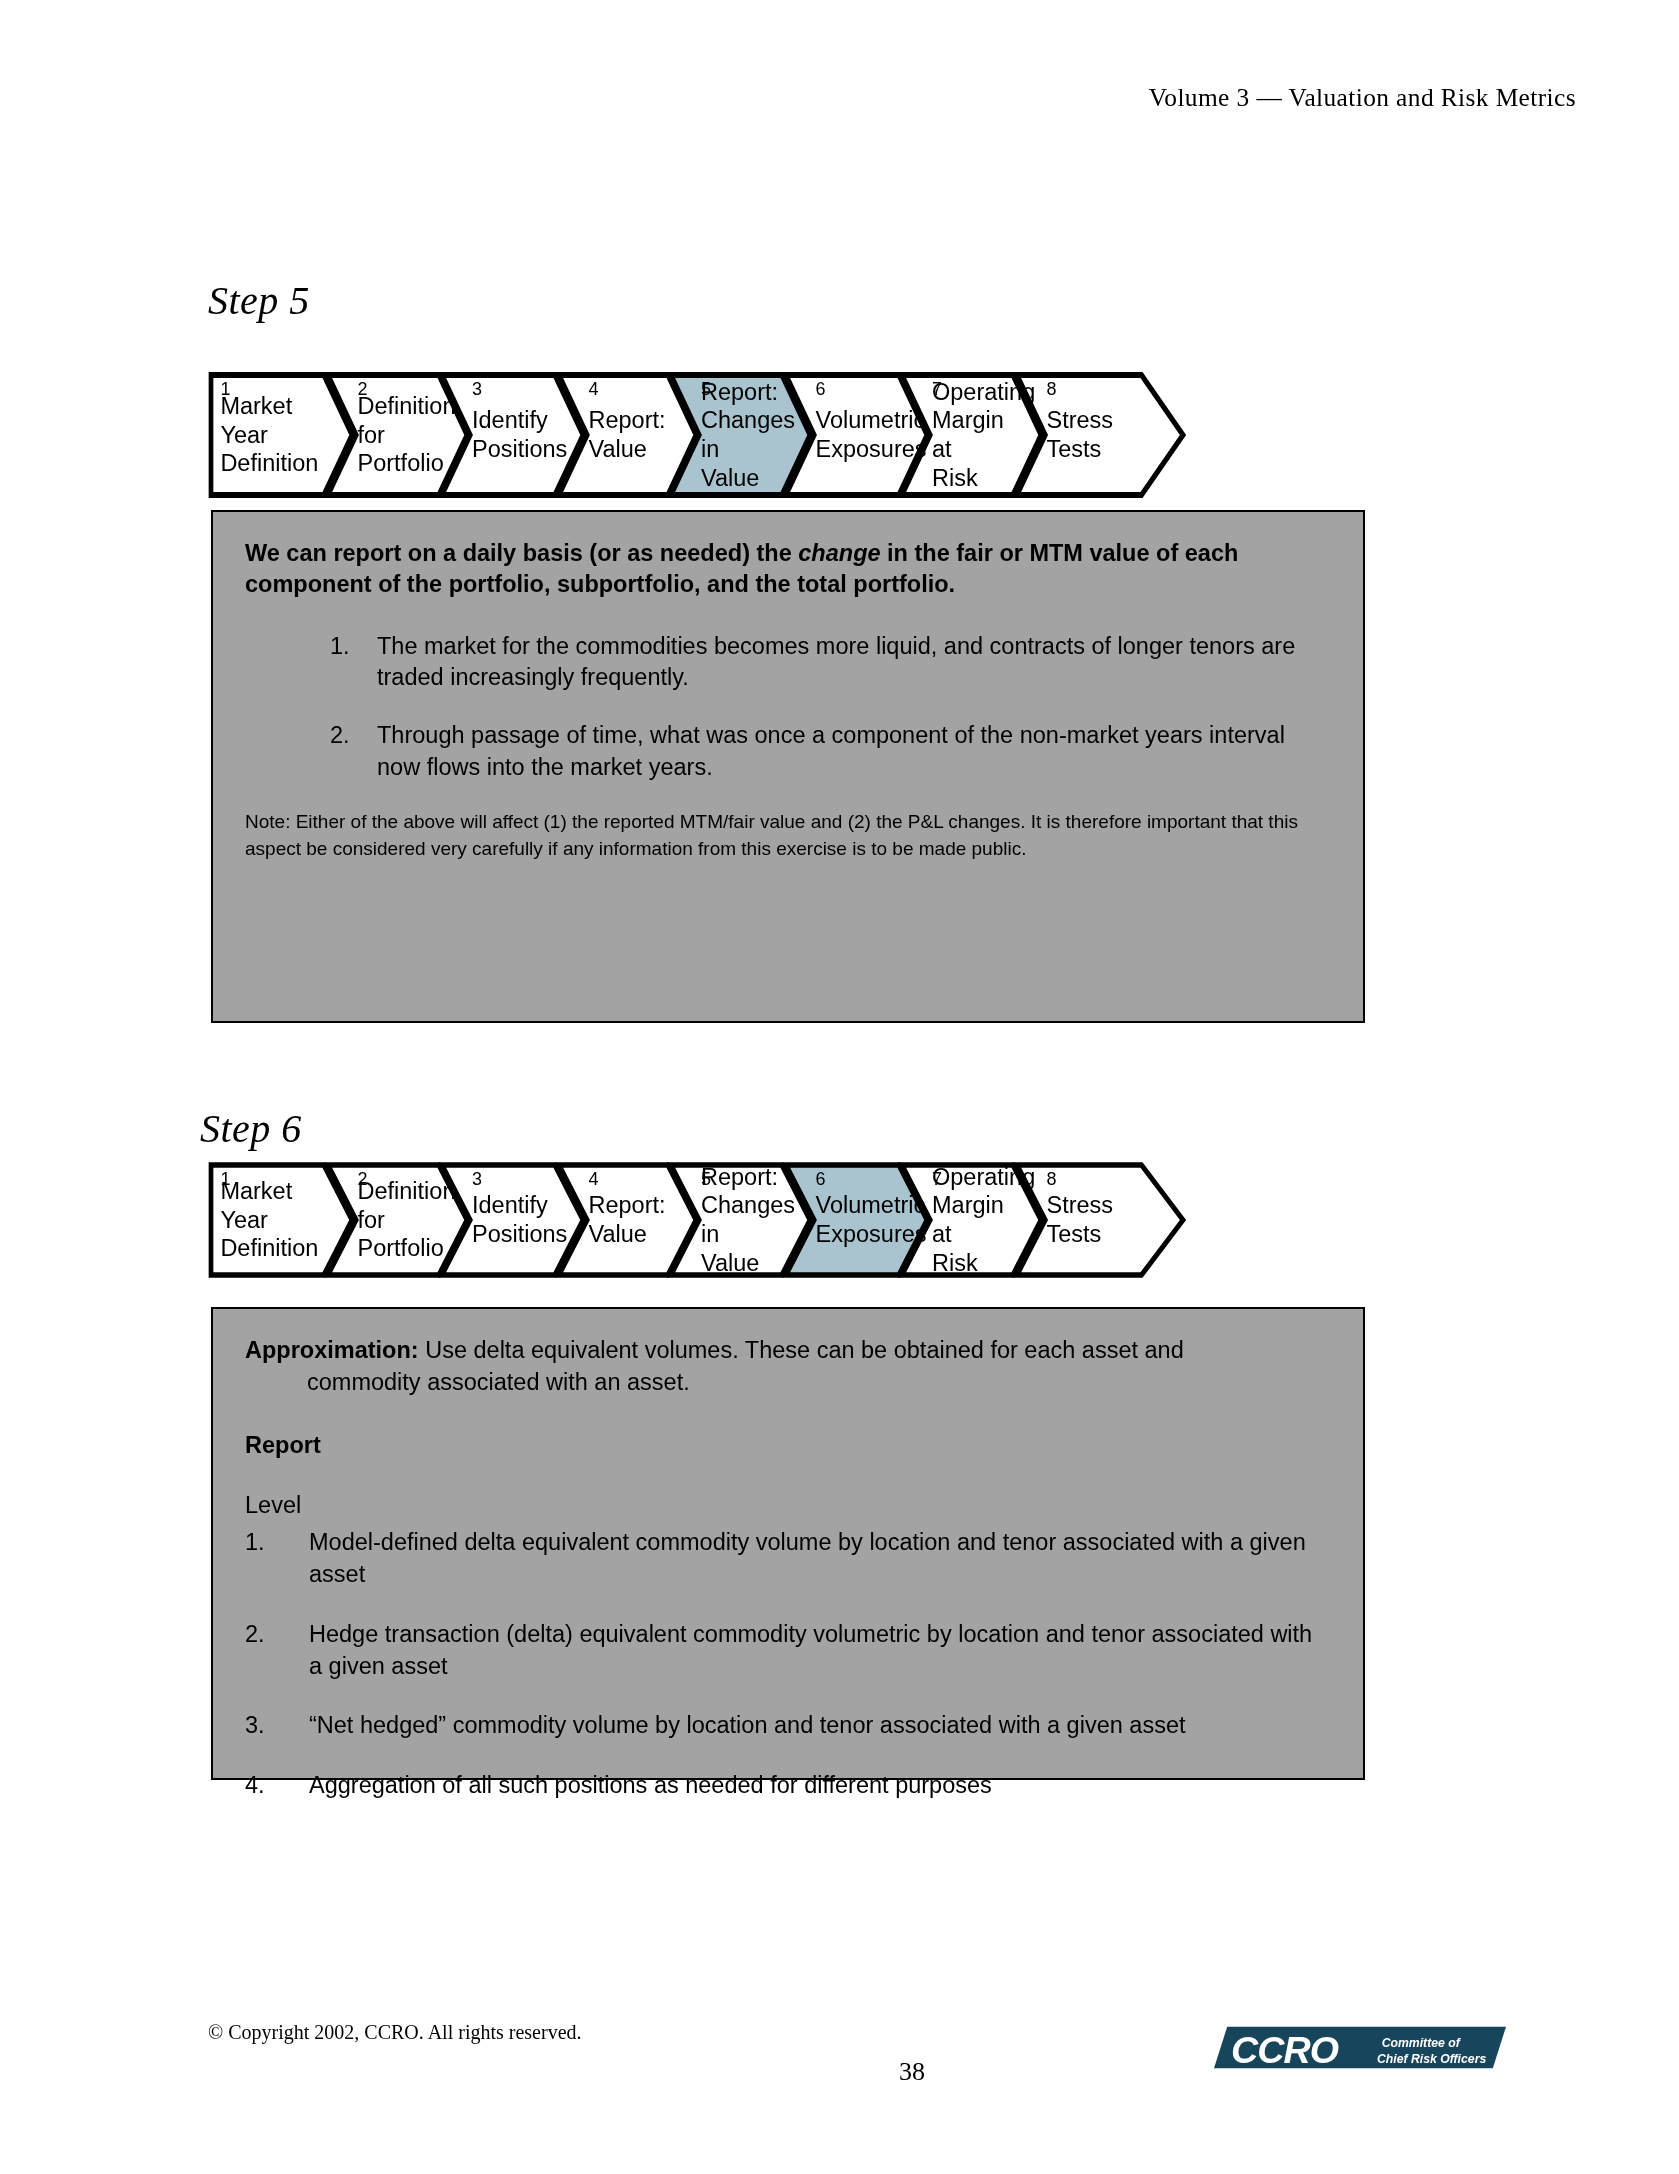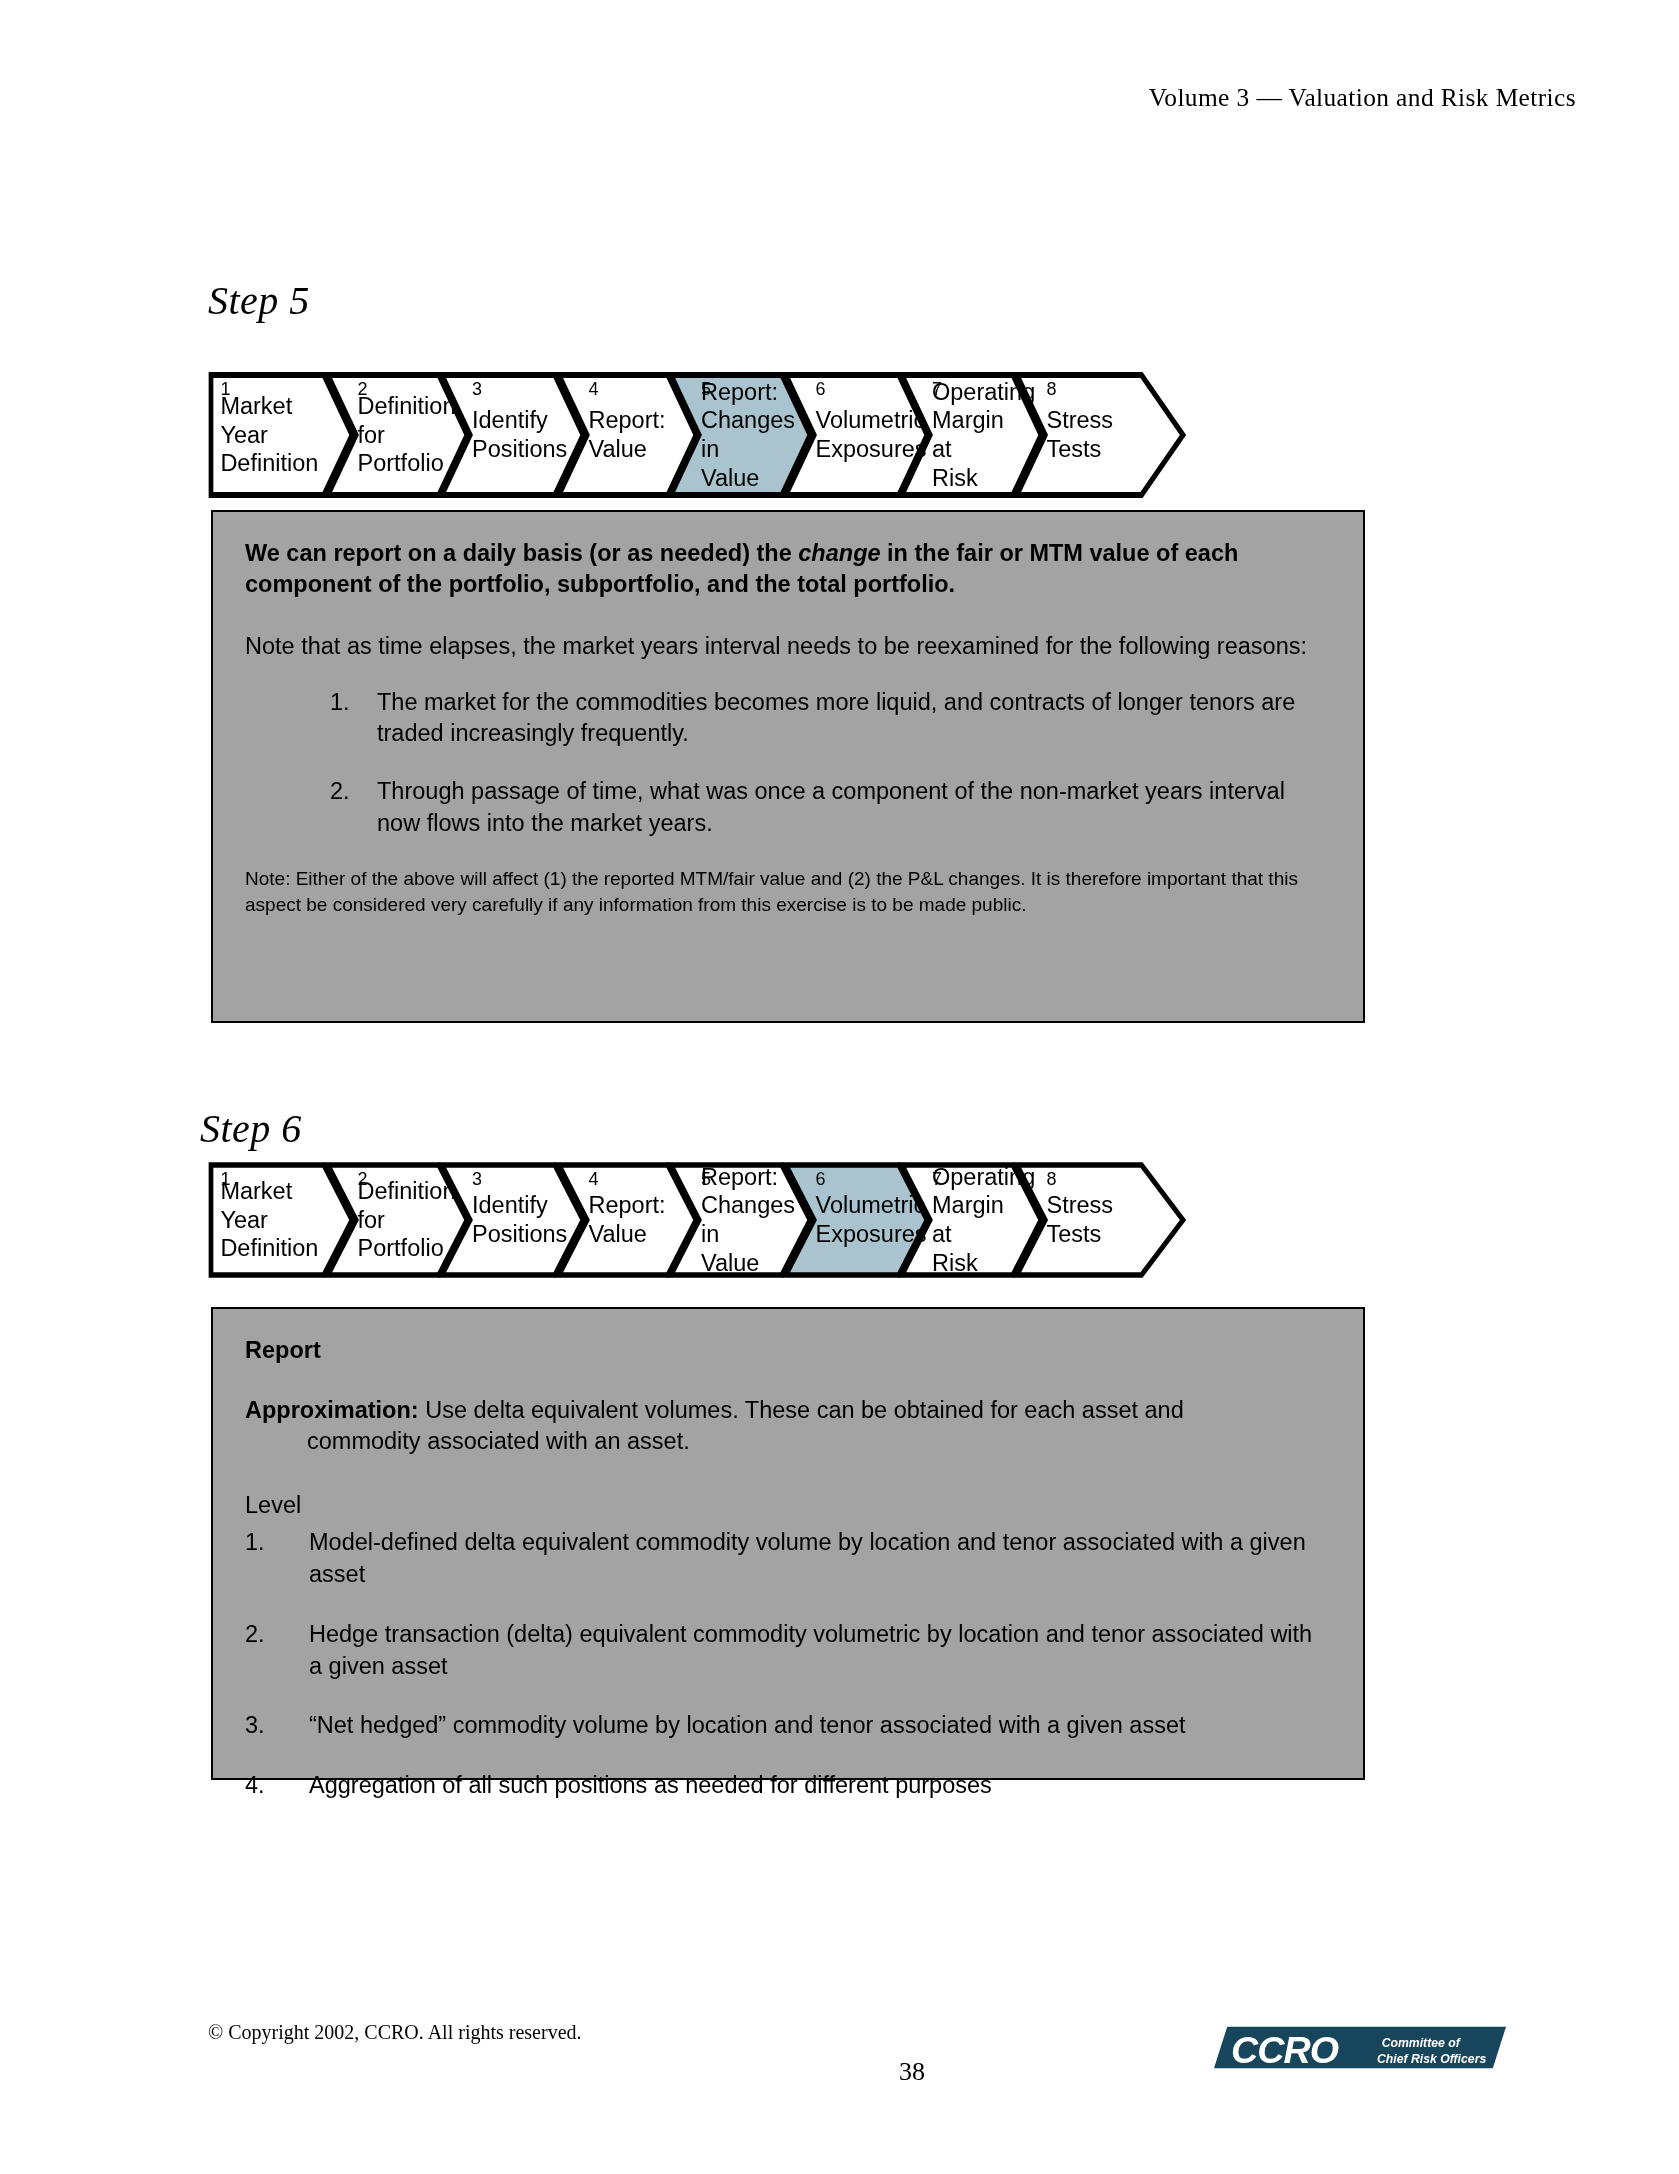--- a/index.html
+++ b/index.html
@@ -316,21 +316,20 @@
         </div>
       </div>
     </div>
 
   <div class="content-box" id="box-step5">
     <div class="box-inner">
       <p class="p-lead">
         <span>We can report on a daily basis (or as needed) the </span><em>change</em><span> in the fair or MTM value of each component of the portfolio, subportfolio, and the total portfolio.</span>
       </p>
 
-      <p class="p-body">Note that as time elapses, the market years interval needs to be reexamined for the following reasons:</p>
 
       <ol class="olist-deep">
         <li>
           <span class="marker">1.</span>
           <span class="txt">The market for the commodities becomes more liquid, and contracts of longer tenors are traded increasingly frequently.</span>
         </li>
         <li>
           <span class="marker">2.</span>
           <span class="txt">Through passage of time, what was once a component of the non-market years interval now flows into the market years.</span>
         </li>
@@ -447,26 +446,26 @@
         <div class="num">8</div>
         <div class="lbl">
           <span>Stress</span>
           <span>Tests</span>
         </div>
       </div>
     </div>
 
   <div class="content-box" id="box-step6">
     <div class="box-inner">
-      <p class="p-body label-bold" style="margin-bottom:28px;">Report</p>
-
       <p class="p-body" style="margin-bottom:32px;">
         <span class="label-bold">Approximation:</span><span>  Use delta equivalent volumes.  These can be obtained for each asset and</span>
         <span class="hang">commodity associated with an asset.</span>
       </p>
+
+      <p class="p-body label-bold" style="margin-bottom:28px;">Report</p>
 
       <p class="p-body" style="margin-bottom:5.6px;">Level</p>
 
       <ol class="olist-flat">
         <li>
           <span class="marker">1.</span>
           <span class="txt">Model-defined delta equivalent commodity volume by location and tenor associated with a given asset</span>
         </li>
         <li>
           <span class="marker">2.</span>

